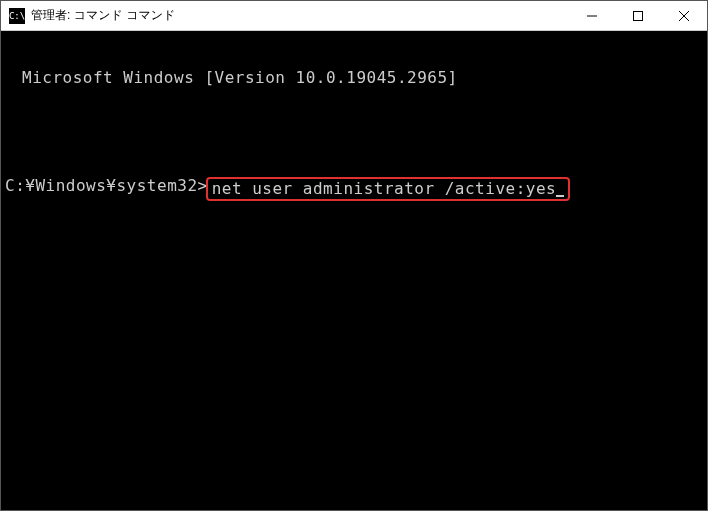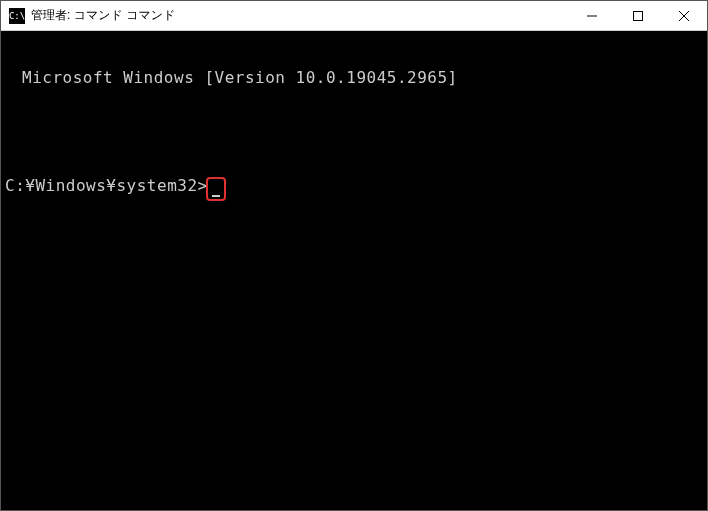--- a/index.html
+++ b/index.html
@@ -120,15 +120,15 @@
           <line x1="10" y1="0" x2="0" y2="10" stroke="currentColor" stroke-width="1"></line>
         </svg>
     </div>
   </div>
 </div>
 
 <div class="terminal">
   <span class="terminal-line">Microsoft Windows [Version 10.0.19045.2965]</span>
   <div class="blank-line"></div>
   <div class="prompt-line">
-    <span class="prompt-path">C:¥Windows¥system32&gt;</span><span class="command-highlight"><span class="cursor"></span></span>
+    <span class="prompt-path">C:¥Windows¥system32&gt;</span><span class="command-highlight"><span class="command-text">net user administrator /active:yes</span><span class="cursor"></span></span>
   </div>
 </div>
 
 </body></html>

